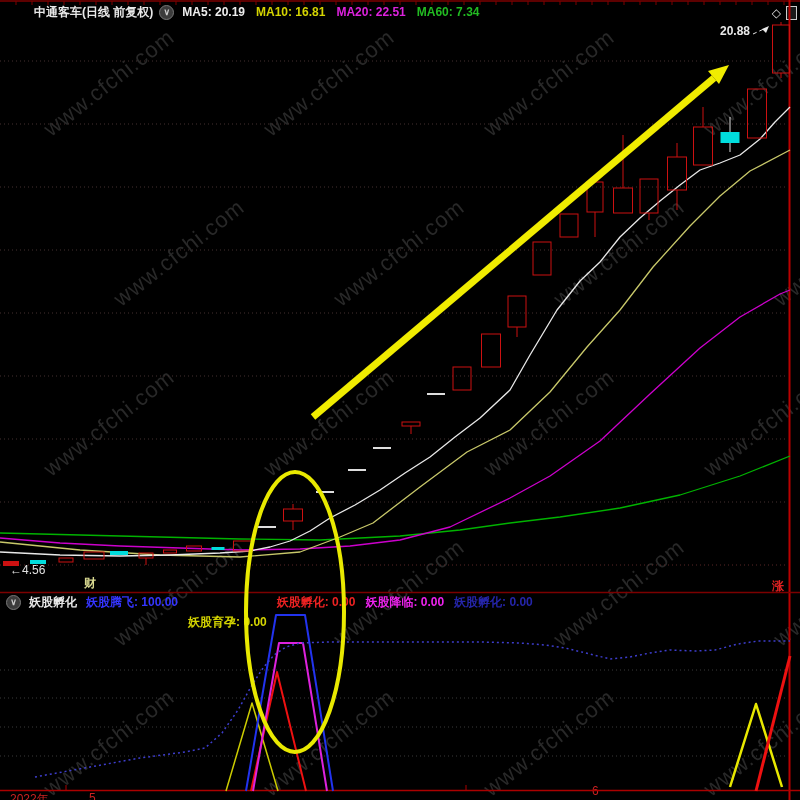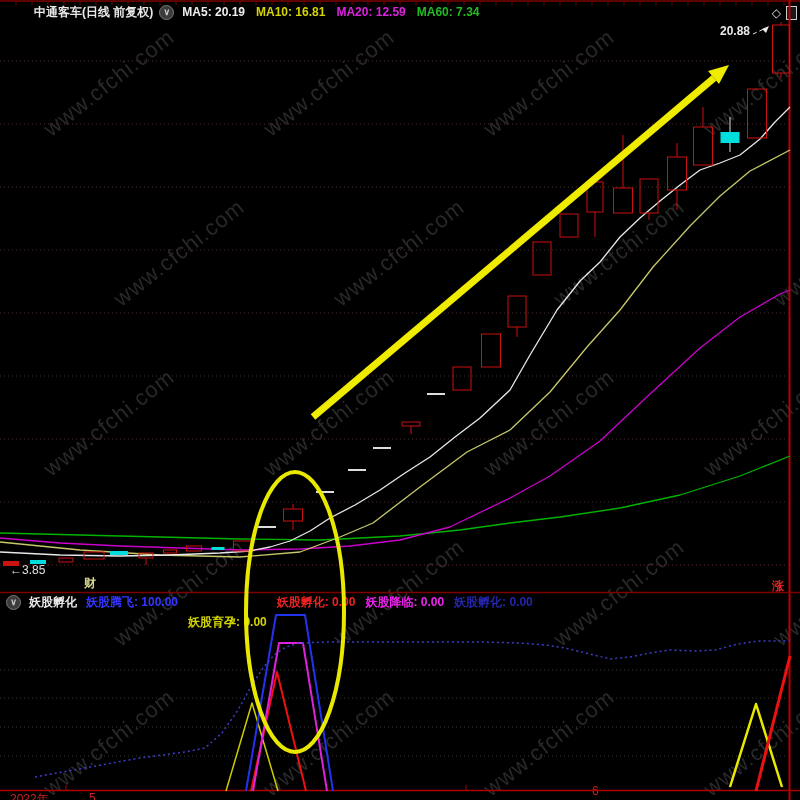--- a/index.html
+++ b/index.html
@@ -55,31 +55,31 @@
       <span class="wm" style="left: 690px; top: 730px;">www.cfchi.com</span>
     </div>
 
   <div id="text-layer" class="layer">
 
     <div class="top-bar">
       <span class="title">中通客车(日线 前复权)</span>
       <span class="circle-icon">∨</span>
       <span class="ma-item" style="color: rgb(238, 238, 238);">MA5: 20.19</span>
       <span class="ma-item" style="color: rgb(212, 212, 0);">MA10: 16.81</span>
-      <span class="ma-item" style="color: rgb(221, 34, 221);">MA20: 12.59</span>
+      <span class="ma-item" style="color: rgb(221, 34, 221);">MA20: 22.51</span>
       <span class="ma-item" style="color: rgb(34, 187, 34);">MA60: 7.34</span>
     </div>
 
     <div class="win-icons">
       <span class="diamond">◇</span>
       <span class="page-icon"></span>
     </div>
 
     <div class="lbl" style="left:720px;top:24px;color:#e8e8e8;font-weight:bold;">20.88</div>
-    <div class="lbl" style="left:10px;top:563px;color:#e0e0e0;">←3.85</div>
+    <div class="lbl" style="left:10px;top:563px;color:#e0e0e0;">←4.56</div>
     <div class="lbl" style="left:84px;top:575px;color:#d8d890;font-weight:bold;">财</div>
     <div class="lbl" style="left:772px;top:578px;color:#dd2222;font-weight:bold;">涨</div>
 
     <div class="sub-header">
       <span class="circle-icon">∨</span>
       <span class="sub-name">妖股孵化</span>
       <span class="ind-item" style="color: rgb(53, 53, 255);">妖股腾飞: 100.00</span>
       <span class="ind-item" style="color: rgb(212, 212, 0); margin-top: 41px;">妖股育孕: 0.00</span>
       <span class="ind-item" style="color: rgb(238, 34, 34);">妖股孵化: 0.00</span>
       <span class="ind-item" style="color: rgb(238, 34, 238);">妖股降临: 0.00</span>

